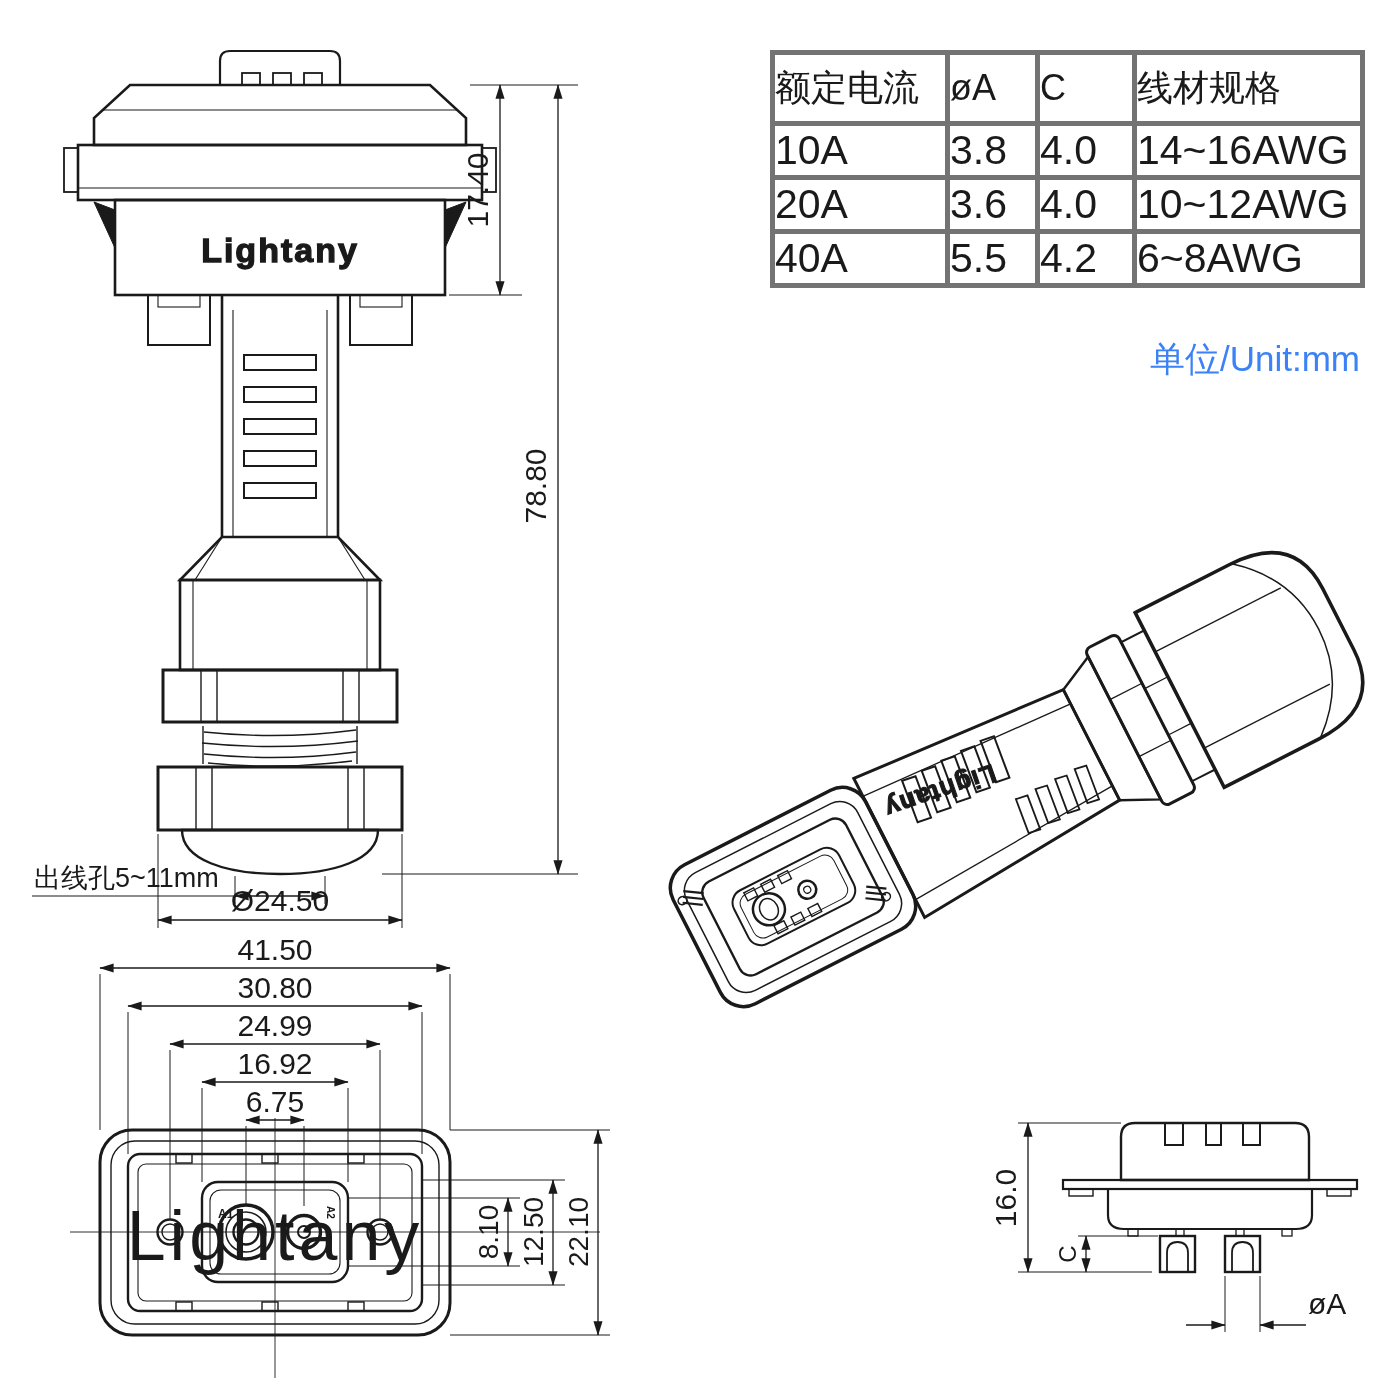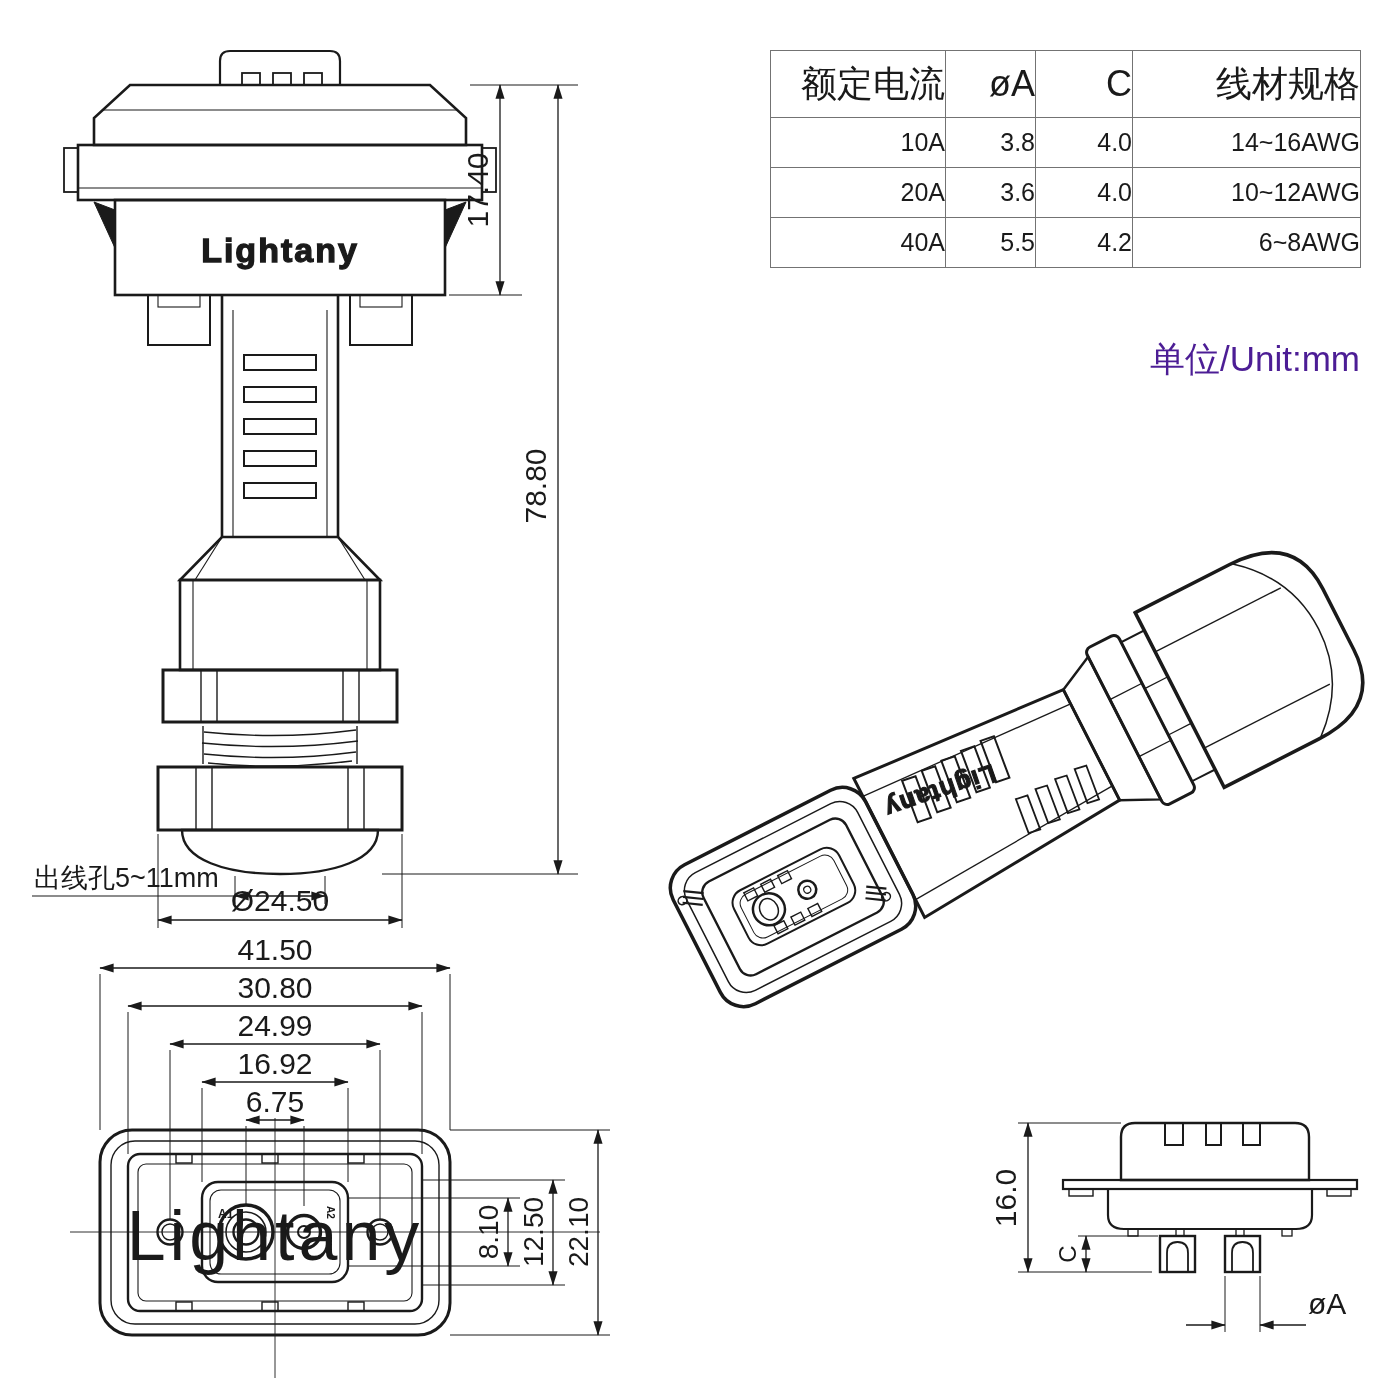--- a/index.html
+++ b/index.html
@@ -3,25 +3,25 @@
 <meta charset="utf-8">
 <title>Connector Technical Drawing</title>
 <style>
   html,body{margin:0;padding:0;background:#fff;}
   #sheet{position:relative;width:1400px;height:1400px;background:#ffffff;overflow:hidden;
          font-family:"Liberation Sans",sans-serif;color:#1a1a1a;}
   .abs{position:absolute;}
   svg text{font-family:"Liberation Sans",sans-serif;fill:#1a1a1a;}
   
   #spec-table{border-collapse:collapse;table-layout:fixed;width:590px;}
-  #spec-table th,#spec-table td{border:1px solid #737373;text-align:right;vertical-align:middle;
+  #spec-table th,#spec-table td{border:5px solid #737373;text-align:left;vertical-align:middle;
       font-weight:400;padding:0;overflow:hidden;white-space:nowrap;}
   #spec-table th{height:66px;font-size:36px;}
-  #spec-table td{height:49px;font-size:25px;}
-  #unit-note{width:590px;text-align:right;font-size:35px;color:#4c1d95;}
+  #spec-table td{height:49px;font-size:41px;}
+  #unit-note{width:590px;text-align:right;font-size:35px;color:#3b82f6;}
   .ol{stroke:#1a1a1a;fill:none;}
 </style>
 </head>
 <body>
 
 <div id="sheet">
 
   <svg class="abs" style="left:30px;top:40px;" width="580" height="900" viewBox="0 0 580 900">
     <defs>
       <marker id="af" markerWidth="12" markerHeight="9" refX="11" refY="4" orient="auto-start-reverse">

